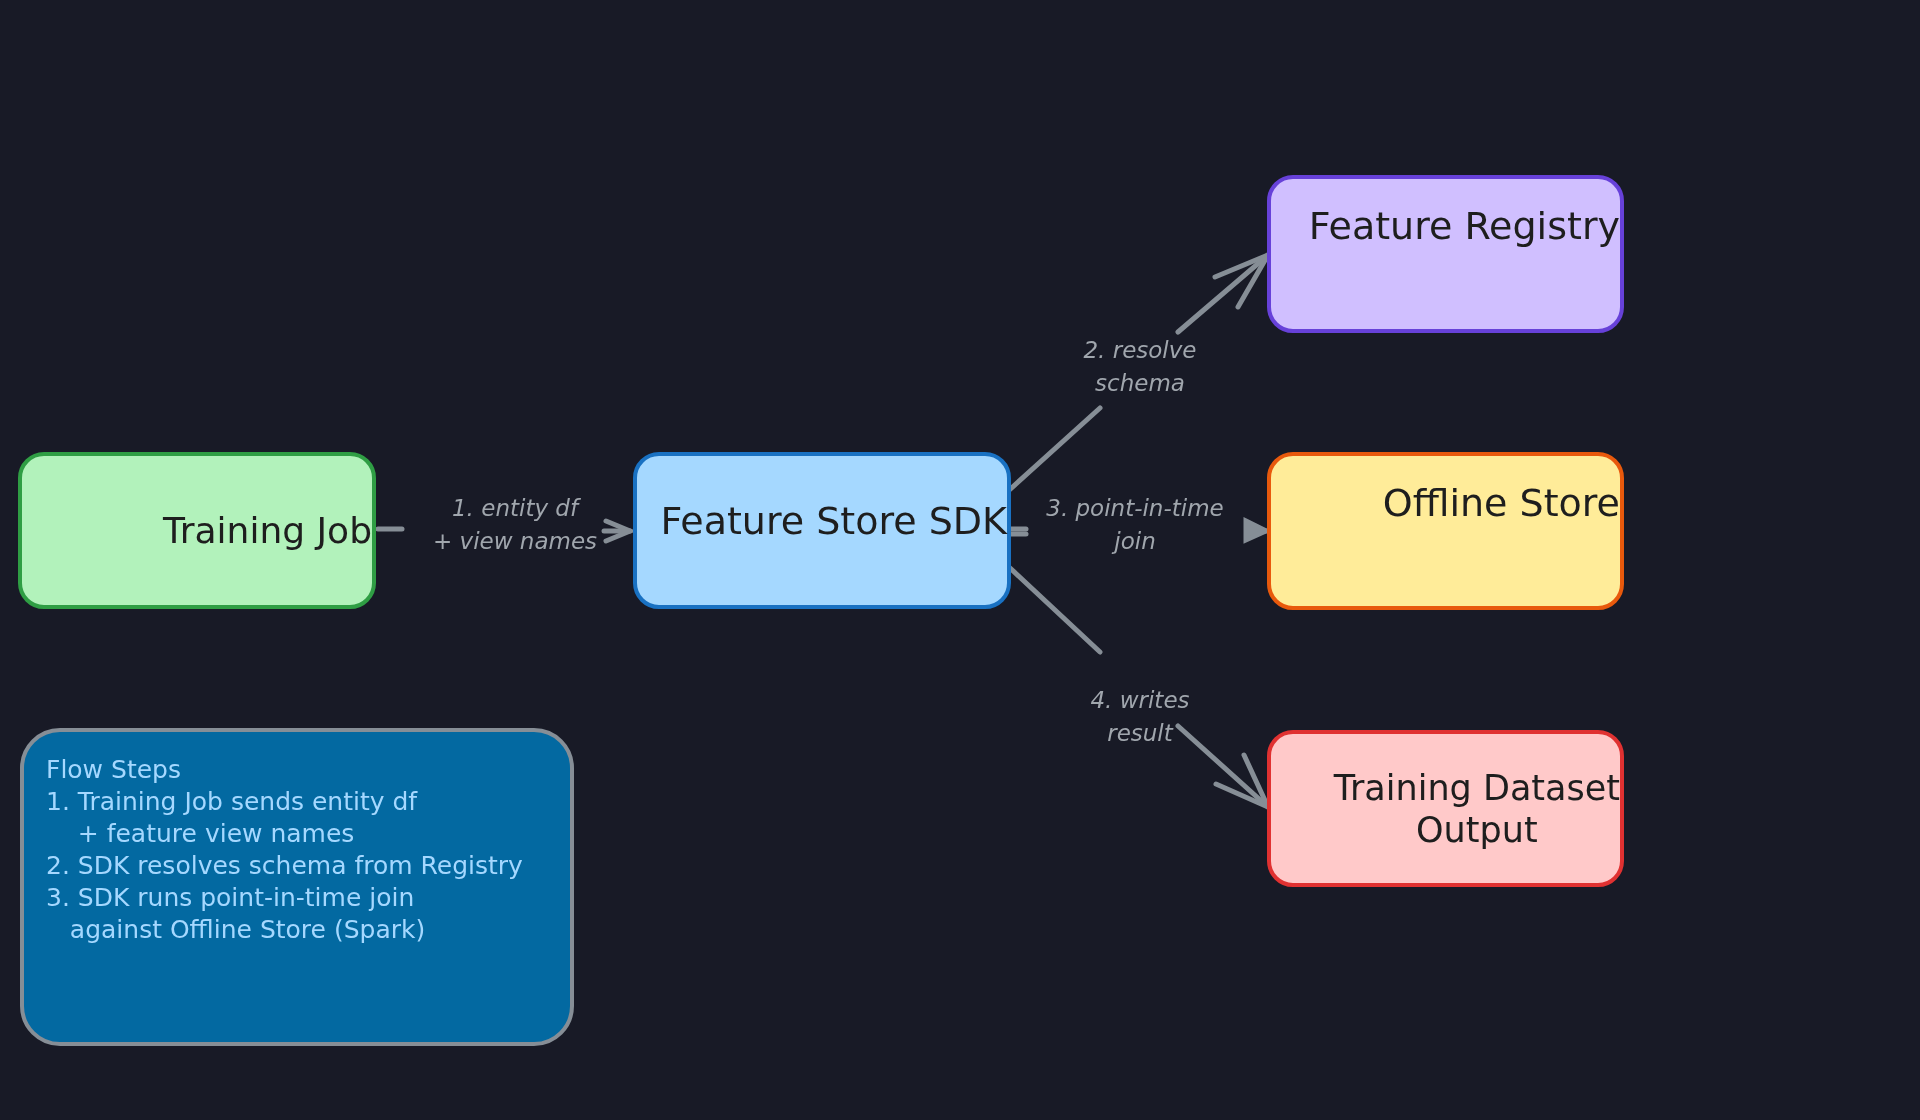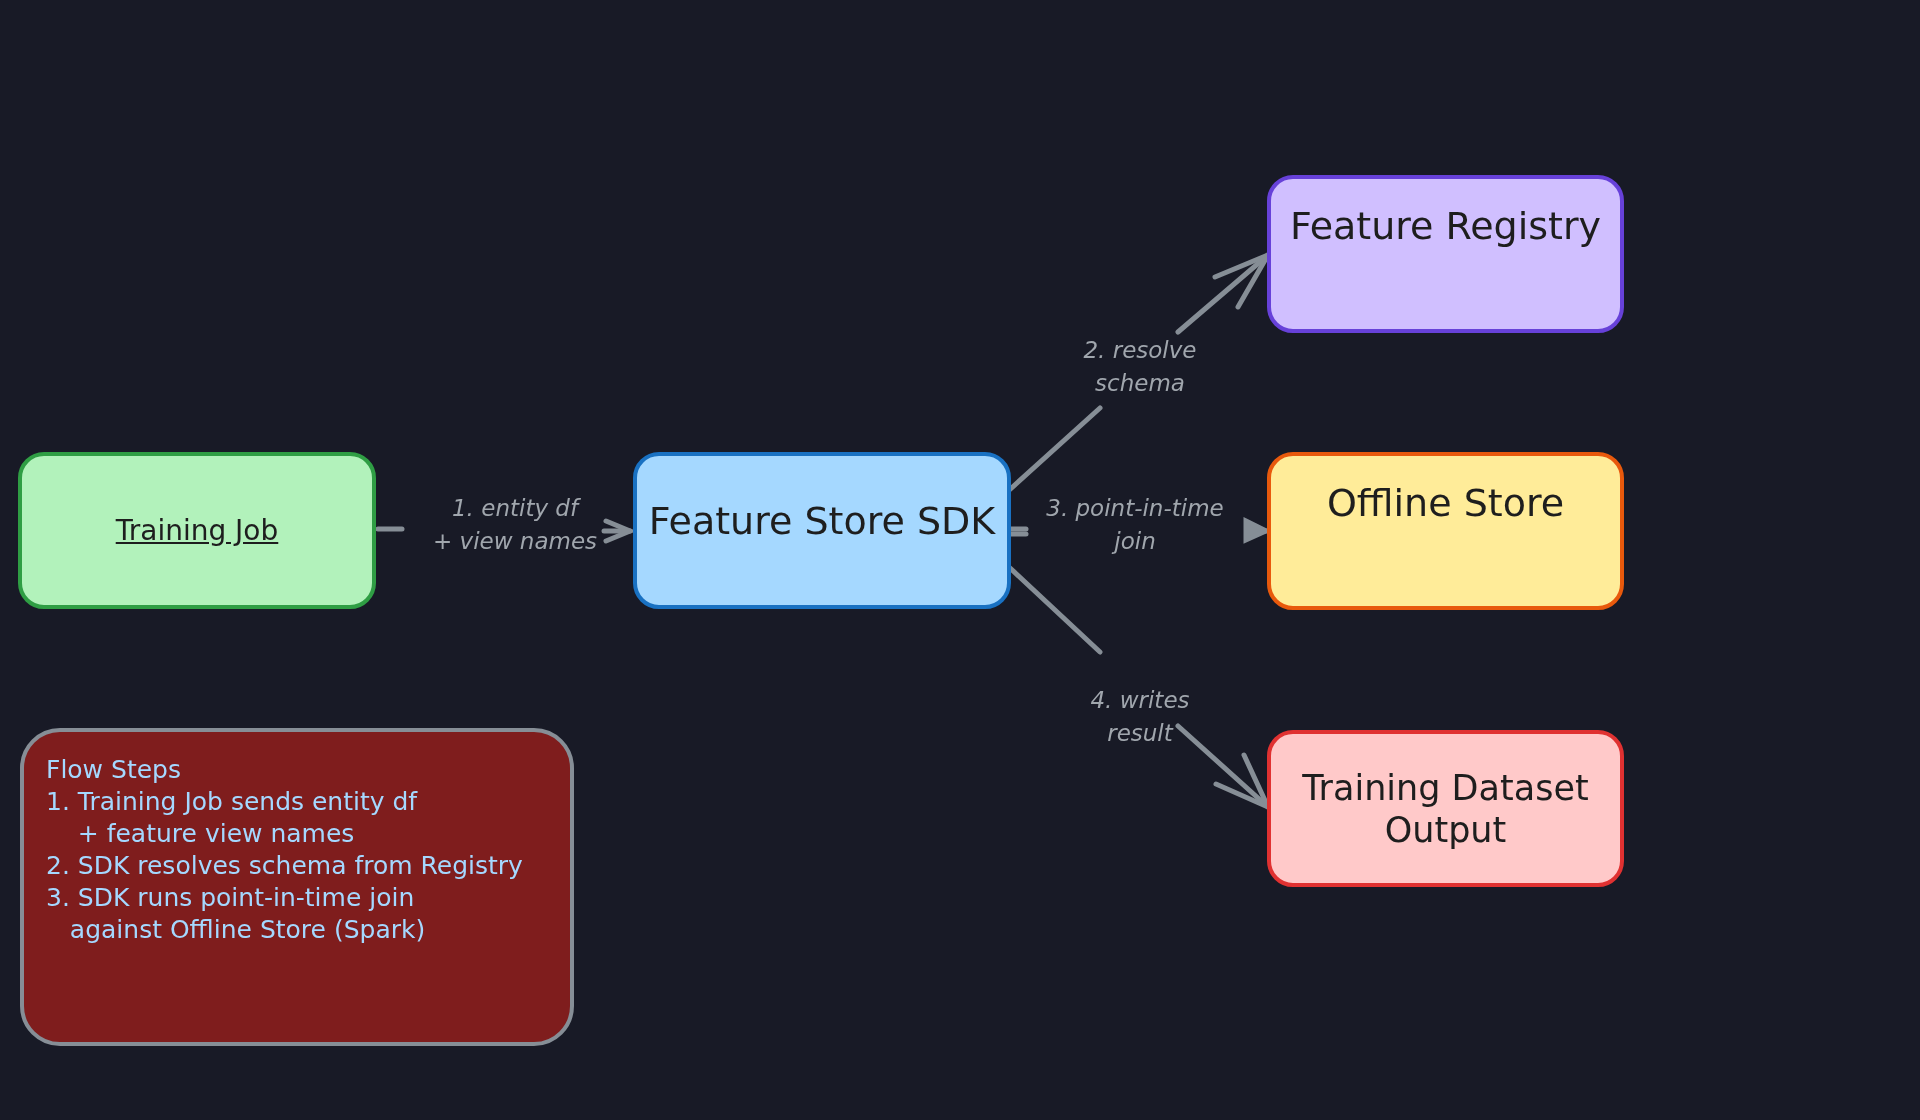--- a/index.html
+++ b/index.html
@@ -37,35 +37,34 @@
     letter-spacing: 1px;
     font-family: "DejaVu Sans", sans-serif;
   }
   .node {
     position: absolute;
     box-sizing: border-box;
     border-radius: 26px;
     border-width: 4px;
     border-style: solid;
     display: flex;
-    justify-content: center;
+    justify-content: flex-end;
     text-align: center;
     color: #1e1e1e;
     font-family: "DejaVu Sans", sans-serif;
     cursor: pointer;
   }
   .node .label {
     line-height: 1.2;
   }
   .node-training-job {
     left: 18px; top: 452px; width: 358px; height: 157px;
     background: #b2f2bb; border-color: #2f9e44;
     align-items: center;
-    font-size: 28px;
-    text-decoration: underline;
+    font-size: 36px;
   }
   .node-sdk {
     left: 633px; top: 452px; width: 378px; height: 157px;
     background: #a5d8ff; border-color: #1971c2;
     align-items: flex-start;
     padding-top: 43px;
     font-size: 38px;
     white-space: nowrap;
   }
   .node-registry {
@@ -102,21 +101,21 @@
   .el-1 { left: 415px; top: 492px; width: 200px; }
   .el-2 { left: 1050px; top: 334px; width: 180px; }
   .el-3 { left: 1035px; top: 492px; width: 200px; }
   .el-4 { left: 1050px; top: 684px; width: 180px; }
 
   .note {
     position: absolute;
     left: 20px; top: 728px;
     width: 554px; height: 318px;
     box-sizing: border-box;
-    background: #7f1d1d;
+    background: #0369a1;
     border: 4px solid #868e96;
     border-radius: 40px;
     padding: 22px 0 0 22px;
     color: #a5d8ff;
     font-size: 25px;
     line-height: 32px;
     font-family: "DejaVu Sans", sans-serif;
   }
   .note .line {
     white-space: pre;

